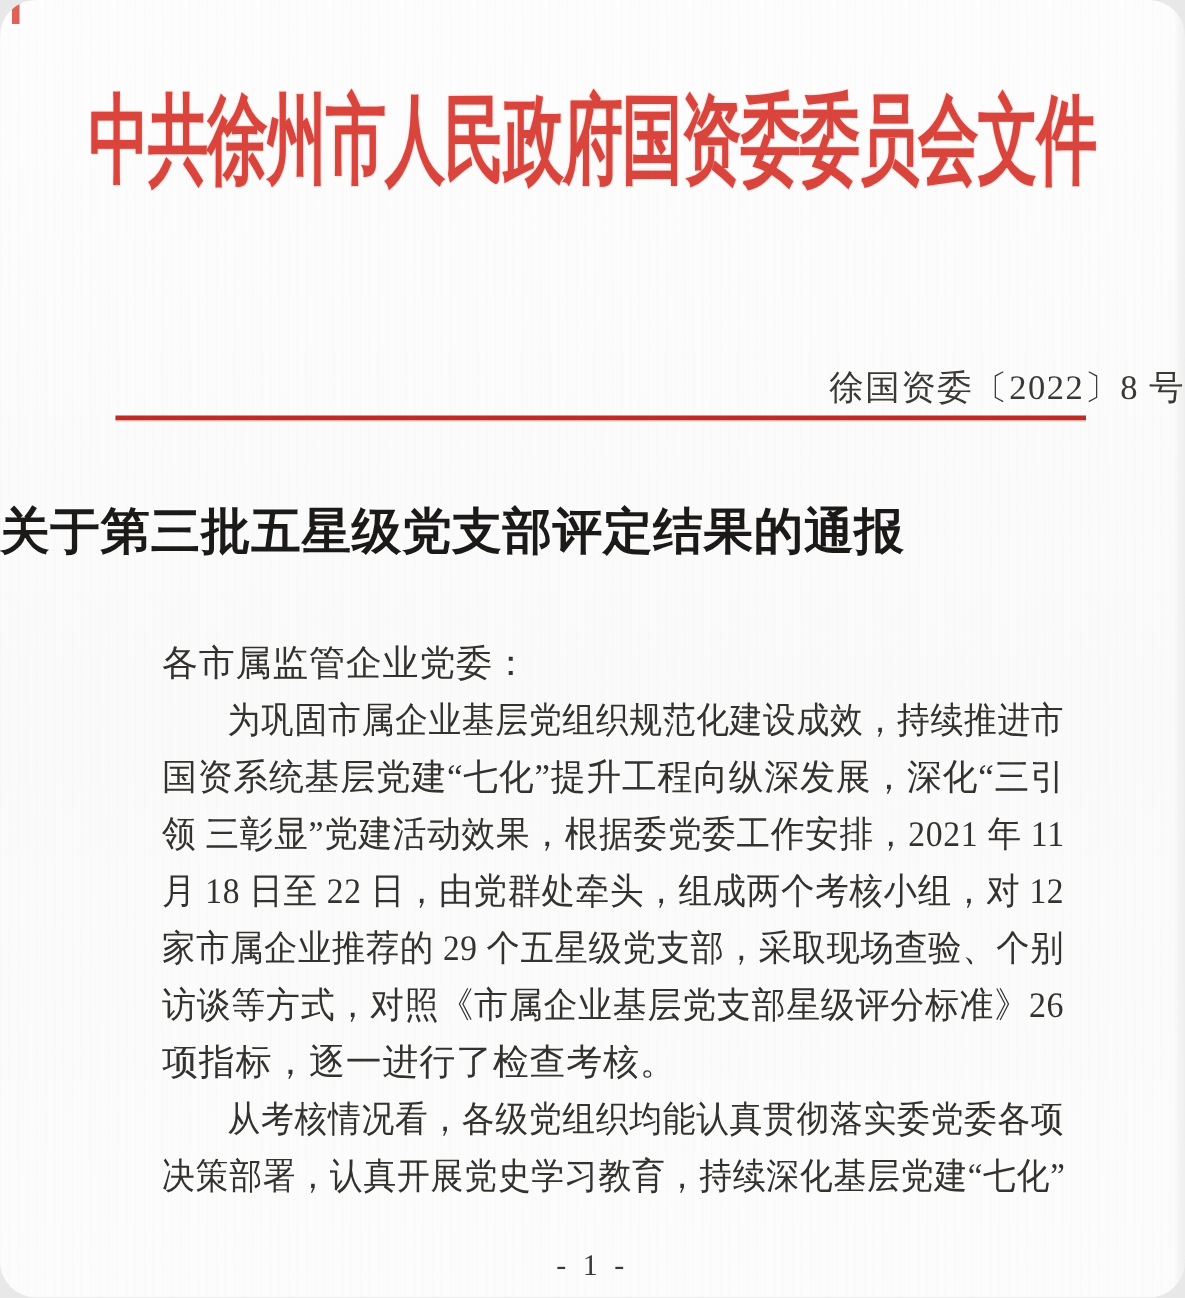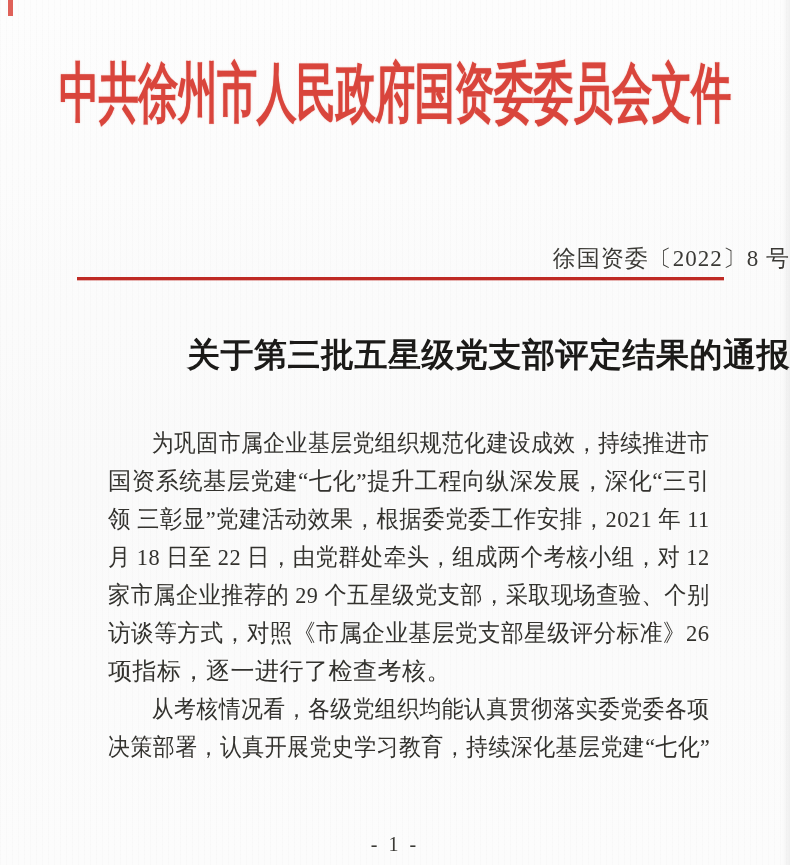--- a/index.html
+++ b/index.html
@@ -11,20 +11,21 @@
   html,body{margin:0;padding:0;background:#e8e8e8;}
   .page{
     position:relative;
     width:790px;height:865px;
     margin:0 auto;
     background:
       repeating-linear-gradient(90deg, rgba(120,120,120,0.025) 0 1px, rgba(0,0,0,0) 1px 6px),
       linear-gradient(180deg,#fdfdfd 0%,#fafafa 55%,#fcfcfc 100%);
     overflow:hidden;
     font-family:"Liberation Serif","DejaVu Serif",serif;
+    border-radius:24px;
   }
   .corner-tick{
     position:absolute;left:8px;top:0;width:5px;height:16px;
     background:var(--header-red);opacity:.85;
   }
   .edge-shade{
     position:absolute;right:0;top:0;width:8px;height:100%;
     background:linear-gradient(90deg,rgba(0,0,0,0) 0%,rgba(0,0,0,0.05) 100%);
   }
   .letterhead{
@@ -46,21 +47,21 @@
     letter-spacing:1px;
   }
   .red-rule{
     position:absolute;left:77px;top:277px;
     width:647px;height:3px;
     background:var(--rule-red);
     box-shadow:0 1px 0 rgba(191,43,37,0.35);
   }
   .doc-title{
     position:absolute;left:0;right:0;top:334px;
-    text-align:right;
+    text-align:left;
     font-size:33px;line-height:42px;
     font-weight:bold;
     color:var(--title-text);
     letter-spacing:0.5px;
     white-space:nowrap;
   }
   .body-block{
     position:absolute;left:108px;top:424px;width:602px;
   }
   .body-line{
@@ -88,20 +89,21 @@
 
   <div class="letterhead">中共徐州市人民政府国资委委员会文件</div>
 
   <div class="doc-number">徐国资委〔2022〕8 号</div>
 
   <div class="red-rule"></div>
 
   <div class="doc-title">关于第三批五星级党支部评定结果的通报</div>
 
   <div class="body-block">
+      <div class="body-line">各市属监管企业党委：</div>
       <div class="body-line indent" style="transform: scaleX(0.910741); transform-origin: 0px 50%;">为巩固市属企业基层党组织规范化建设成效，持续推进市</div>
       <div class="body-line" style="transform: scaleX(0.969404); transform-origin: 0px 50%;">国资系统基层党建“七化”提升工程向纵深发展，深化“三引</div>
       <div class="body-line" style="transform: scaleX(0.934783); transform-origin: 0px 50%;">领 三彰显”党建活动效果，根据委党委工作安排，2021 年 11</div>
       <div class="body-line" style="transform: scaleX(0.930448); transform-origin: 0px 50%;">月 18 日至 22 日，由党群处牵头，组成两个考核小组，对 12</div>
       <div class="body-line" style="transform: scaleX(0.924731); transform-origin: 0px 50%;">家市属企业推荐的 29 个五星级党支部，采取现场查验、个别</div>
       <div class="body-line" style="transform: scaleX(0.943574); transform-origin: 0px 50%;">访谈等方式，对照《市属企业基层党支部星级评分标准》26</div>
       <div class="body-line">项指标，逐一进行了检查考核。</div>
       <div class="body-line indent" style="transform: scaleX(0.910741); transform-origin: 0px 50%;">从考核情况看，各级党组织均能认真贯彻落实委党委各项</div>
       <div class="body-line" style="transform: scaleX(0.913505); transform-origin: 0px 50%;">决策部署，认真开展党史学习教育，持续深化基层党建“七化”</div>
     </div>

